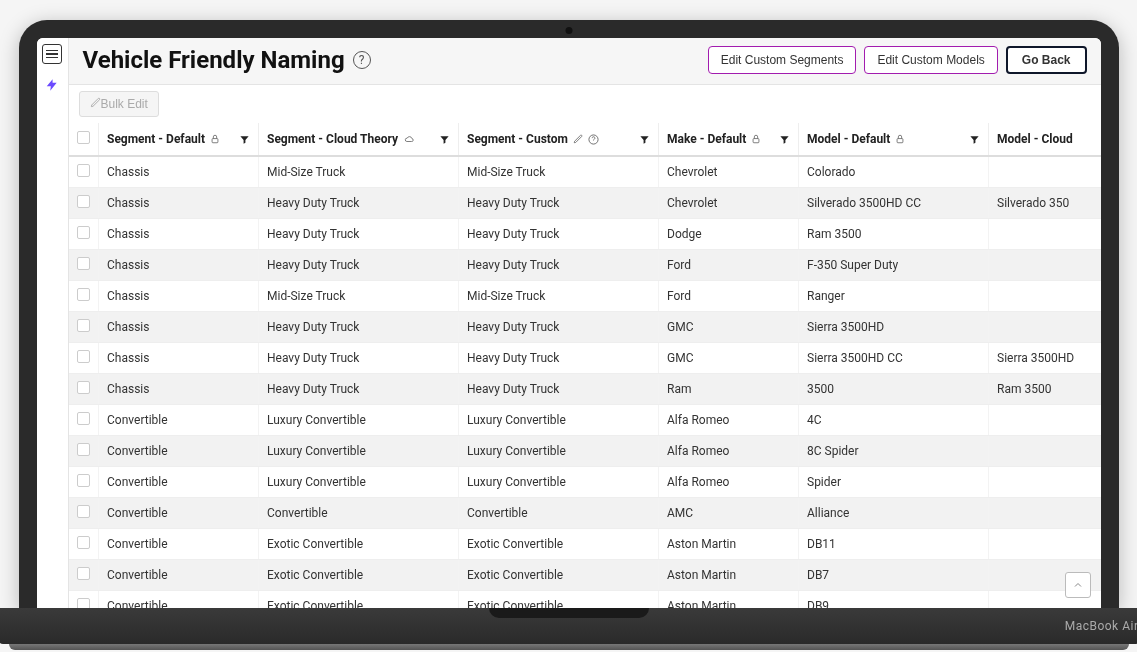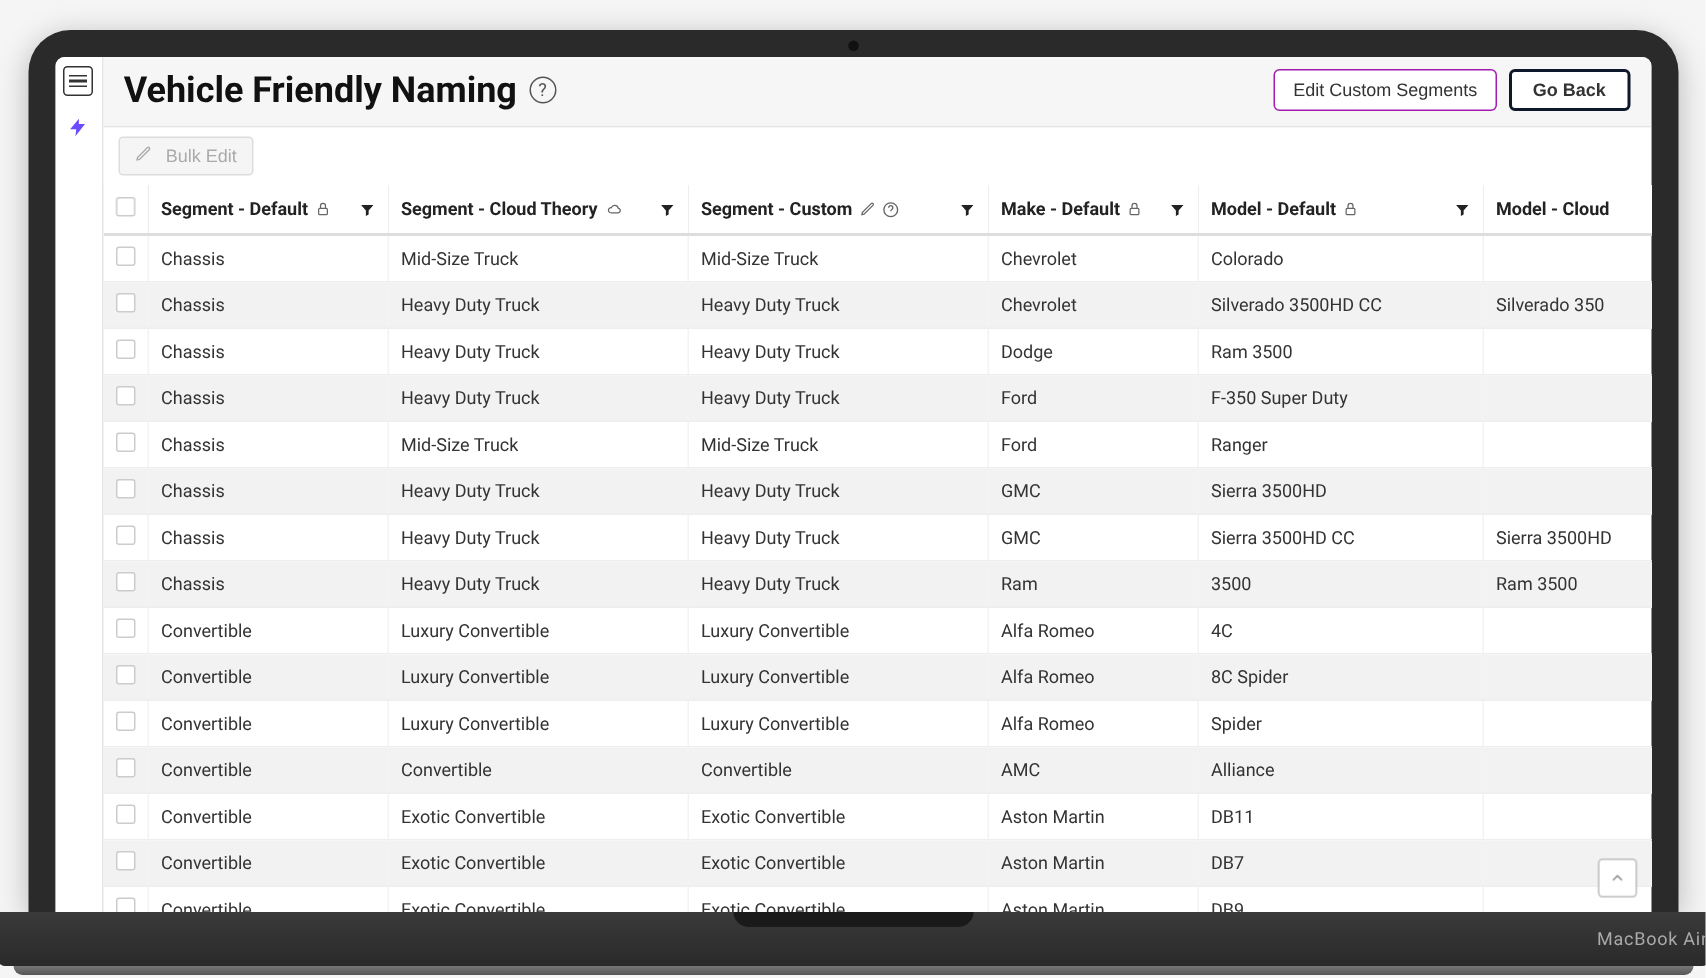--- a/index.html
+++ b/index.html
@@ -79,21 +79,21 @@
   .btn {
     background:#fff;border:1px solid #a21caf;border-radius:4px;
     padding:6px 12px;font-size:12px;color:#333;cursor:pointer;
     white-space:nowrap;
   }
   .btn.primary-outline { border:2px solid #0f172a; font-weight:600; padding:5px 14px; }
   .toolbar { padding:6px 10px; background:#fff; }
   .bulk-btn {
     border:1px solid #ddd;background:#f5f5f5;color:#aaa;
     padding:5px 10px;font-size:12px;border-radius:3px;
-    display:inline-flex;align-items:center;gap:10px;cursor:not-allowed;
+    display:inline-flex;align-items:center;gap:0;cursor:not-allowed;
   }
   .table-wrap { flex:1; overflow:auto; position:relative; }
   table { border-collapse:collapse; width:100%; font-size:12px; color:#333; table-layout:fixed; min-width:1060px; }
   thead th {
     position:sticky; top:0; background:#fff;
     text-align:left; font-weight:700; color:#222;
     padding:8px 8px; border-bottom:2px solid #ddd; border-right:1px solid #eee;
     white-space:nowrap;
   }
   thead th.chk { width:30px; }
@@ -169,20 +169,21 @@
       </div>
 
       <div class="main">
         <div class="header">
           <div class="title-wrap">
             <span class="title">Vehicle Friendly Naming</span>
             <span class="help-icon">?</span>
           </div>
           <div class="header-actions">
             <button class="btn">Edit Custom Segments</button>
+            <button class="btn">Edit Custom Models</button>
             <button class="btn primary-outline">Go Back</button>
           </div>
         </div>
 
         <div class="toolbar">
           <button class="bulk-btn">
             <span>
               <svg width="11" height="11" viewBox="0 0 24 24" fill="none" stroke="#aaa" stroke-width="2">
                     <path d="M3 21l3.5-.7L21 5.8a2 2 0 0 0-2.8-2.8L3.7 17.5 3 21z"></path>
                   </svg>

